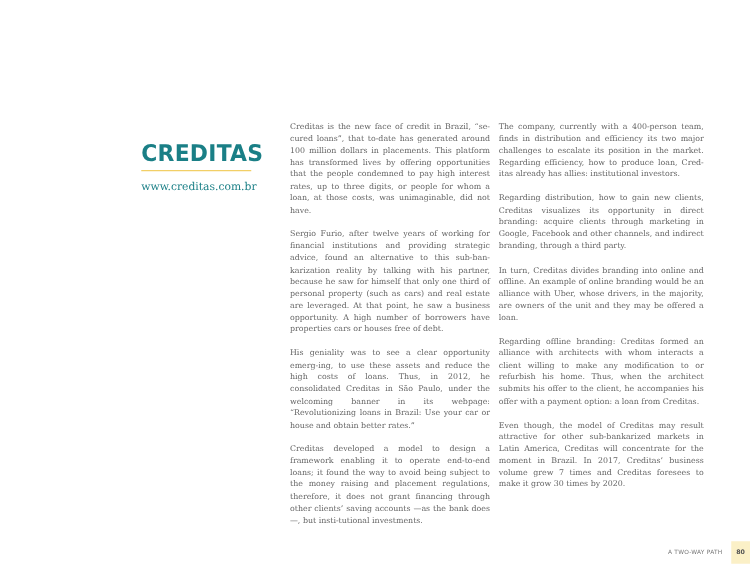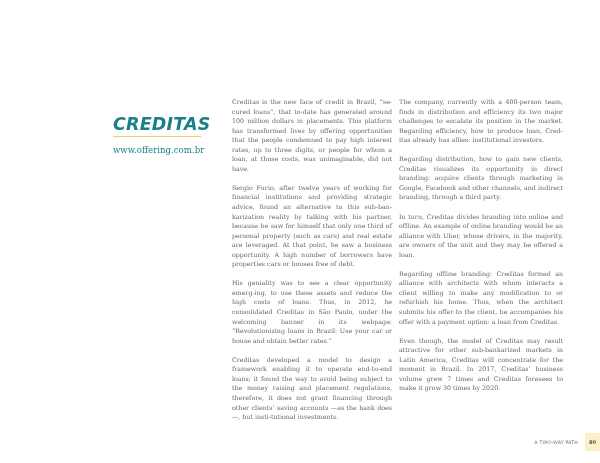--- a/index.html
+++ b/index.html
@@ -1,35 +1,35 @@
 <!DOCTYPE html>
 <html><head>
 <meta charset="utf-8">
 <style>
   html, body { margin:0; padding:0; background:#ffffff; }
   body { width:600px; height:463px; position:relative; overflow:hidden; font-family:"DejaVu Serif", serif; }
   .brand { position:absolute; left:113px; top:114px; width:95px; }
-  .brand-name { font-family:"DejaVu Sans", sans-serif; font-weight:bold; font-size:17.5px; color:#1a7f86; letter-spacing:0.2px; line-height:18px; transform:scaleY(1.05); transform-origin:left top;font-style:italic; }
+  .brand-name { font-family:"DejaVu Sans", sans-serif; font-weight:bold; font-size:17.5px; color:#1a7f86; letter-spacing:0.2px; line-height:18px; transform:scaleY(1.05); transform-origin:left top; }
   .brand-rule { height:1px; background:#f2cf66; margin-top:4px; width:88px; }
   .brand-url { font-family:"DejaVu Serif", serif; font-size:8.6px; color:#1a7f86; margin-top:8px; white-space:nowrap; }
   .col { position:absolute; top:97px; width:160px; font-size:6.3px; line-height:9.55px; color:#666; text-align:justify; }
   .col p { margin:0 0 9.55px 0; hyphens:manual; }
   .col-1 { left:232px; }
   .col-2 { left:399px; width:164px; }
   .footer { position:absolute; right:0; top:433px; height:18px; display:flex; align-items:center; }
   .footer-label { font-family:"DejaVu Sans", sans-serif; font-size:4.7px; color:#777; letter-spacing:0.2px; margin-right:7px; }
   .page-box { width:15px; height:18px; background:#fbf0c7; display:flex; align-items:center; justify-content:center; font-family:"DejaVu Sans", sans-serif; font-size:5px; font-weight:bold; color:#555; }
 </style>
 </head>
 <body>
 
 <div class="brand">
   <div class="brand-name">CREDITAS</div>
   <div class="brand-rule"></div>
-  <div class="brand-url">www.offering.com.br</div>
+  <div class="brand-url">www.creditas.com.br</div>
 </div>
 
 <div class="col col-1">
   <p>Creditas is the new face of credit in Brazil, “se-cured loans”, that to-date has generated around 100 million dollars in placements. This platform has transformed lives by offering opportunities that the people condemned to pay high interest rates, up to three digits, or people for whom a loan, at those costs, was unimaginable, did not have.</p>
   <p>Sergio Furio, after twelve years of working for financial institutions and providing strategic advice, found an alternative to this sub-ban-karization reality by talking with his partner, because he saw for himself that only one third of personal property (such as cars) and real estate are leveraged. At that point, he saw a business opportunity. A high number of borrowers have properties  cars or houses  free of debt.</p>
   <p>His geniality was to see a clear opportunity emerg-ing, to use these assets and reduce the high costs of loans. Thus, in 2012, he consolidated Creditas in São Paulo, under the welcoming banner in its webpage: “Revolutionizing loans in Brazil: Use your car or house and obtain better rates.”</p>
   <p>Creditas developed a model to design a framework enabling it to operate end-to-end loans; it found the way to avoid being subject to the money raising and placement regulations, therefore, it does not grant financing through other clients’ saving accounts —as the bank does—, but insti-tutional investments.</p>
 </div>
 
 <div class="col col-2">

